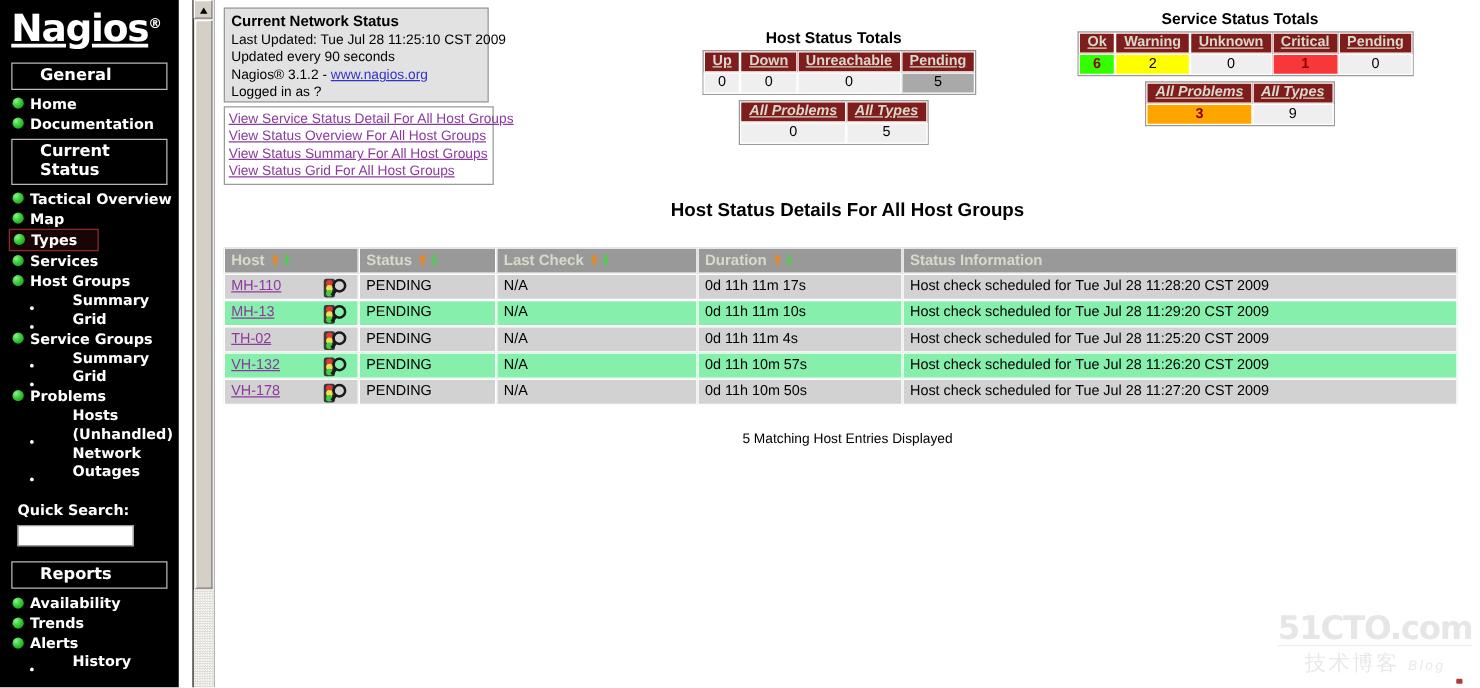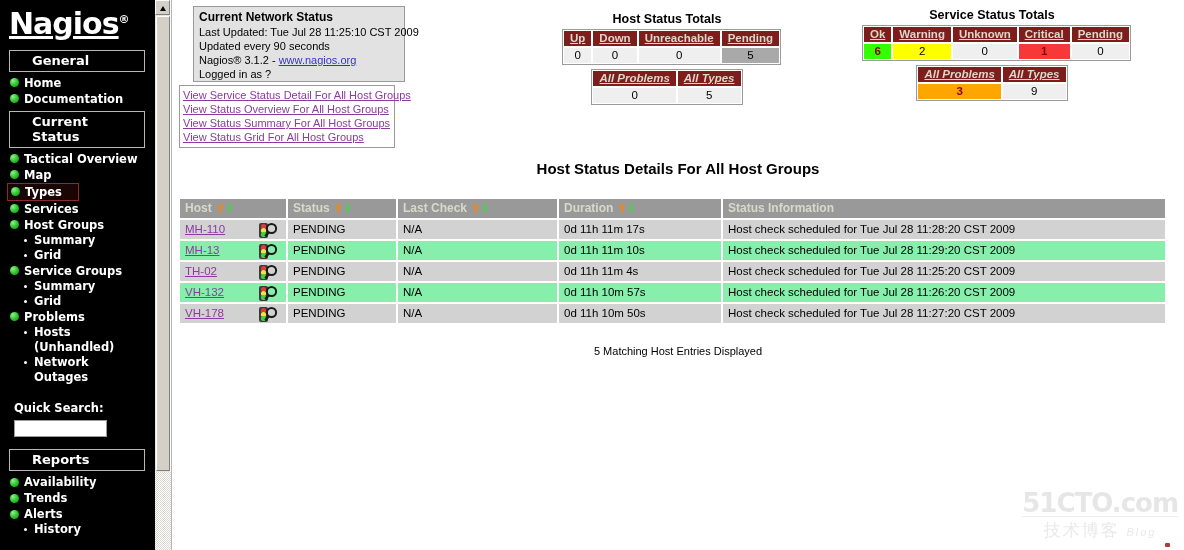--- a/index.html
+++ b/index.html
@@ -8,21 +8,21 @@
     width: 1184px; height: 550px;
     overflow: hidden;
     background: #ffffff;
     font-family: "Liberation Sans", sans-serif;
   }
   #app { position: relative; width: 1184px; height: 550px; background:#fff; }
 
   
   #sidebar {
     position: absolute; left: 0; top: 0;
-    width: 154px; height: 550px;
+    width: 143px; height: 550px;
     background: #000000;
     overflow: hidden;
   }
   #logo {
     color: #ffffff;
     font-size: 30px;
     font-weight: bold;
     letter-spacing: -1px;
     padding: 8px 0 6px 9px;
     font-family: "DejaVu Sans", sans-serif;
@@ -57,22 +57,23 @@
     width: 9px; height: 9px; border-radius: 50%;
     background: radial-gradient(circle at 32% 30%, #8ef08e 0%, #35cc35 45%, #0e8a12 100%);
     display: inline-block; margin-right: 5px; flex: 0 0 auto;
   }
   .sub-list { list-style: none; margin: 0; padding: 0 0 0 14px; }
   .sub-item {
     color: #ffffff;
     font-size: 11.5px;
     font-weight: bold;
     line-height: 15px;
-    display: flex; align-items: flex-start;
+    display: flex; align-items: flex-end;
     font-family: "DejaVu Sans", sans-serif;
+    gap: 24px;
   }
   .sub-item .dot {
     width: 3px; height: 3px; border-radius:50%; background:#fff;
     display:inline-block; margin: 6px 7px 0 0; flex:0 0 auto;
   }
   .sub-item .txt { max-width: 112px; }
   .nav-item.highlight {
     border: 1px solid #8b2b2b;
     background: #1a0505;
     margin-left: -3px;
@@ -122,21 +123,21 @@
     position: absolute; left: 171px; top: 0;
     width: 1012px; height: 550px;
     background: #ffffff;
     border-left: 1px solid #b5b5b5;
     overflow: hidden;
   }
   #main-inner { position: relative; width: 1012px; height: 550px; }
 
   
   #netstatus {
-    position: absolute; left: 21px; top: 6px;
+    position: absolute; left: 7px; top: 6px;
     width: 212px;
     border: 1px solid #9a9a9a;
     background: #e2e2e2;
     padding: 3px 5px 0 5px;
   }
   #netstatus .title { font-size: 12px; font-weight: bold; color:#000; line-height:15px; }
   #netstatus .line { font-size: 11px; color:#000; line-height: 14px; white-space: nowrap; }
   #netstatus .line a { color:#3333cc; text-decoration: underline; }
 
   #quicklinks {
@@ -391,21 +392,21 @@
       <div class="line">Logged in as ?</div>
     </div>
 
     <div id="quicklinks">
       <a href="#">View Service Status Detail For All Host Groups</a>
       <a href="#">View Status Overview For All Host Groups</a>
       <a href="#">View Status Summary For All Host Groups</a>
       <a href="#">View Status Grid For All Host Groups</a>
     </div>
 
-    <div class="totals-block" style="left:390px; top:12px; width:210px;">
+    <div class="totals-block" style="left:390px; top:23px; width:210px;">
       <div class="totals-title">Host Status Totals</div>
       <table class="tot">
         <tbody>
               <tr>
           <th>Up</th>
           <th>Down</th>
           <th>Unreachable</th>
           <th>Pending</th>
         </tr>
         <tr>

